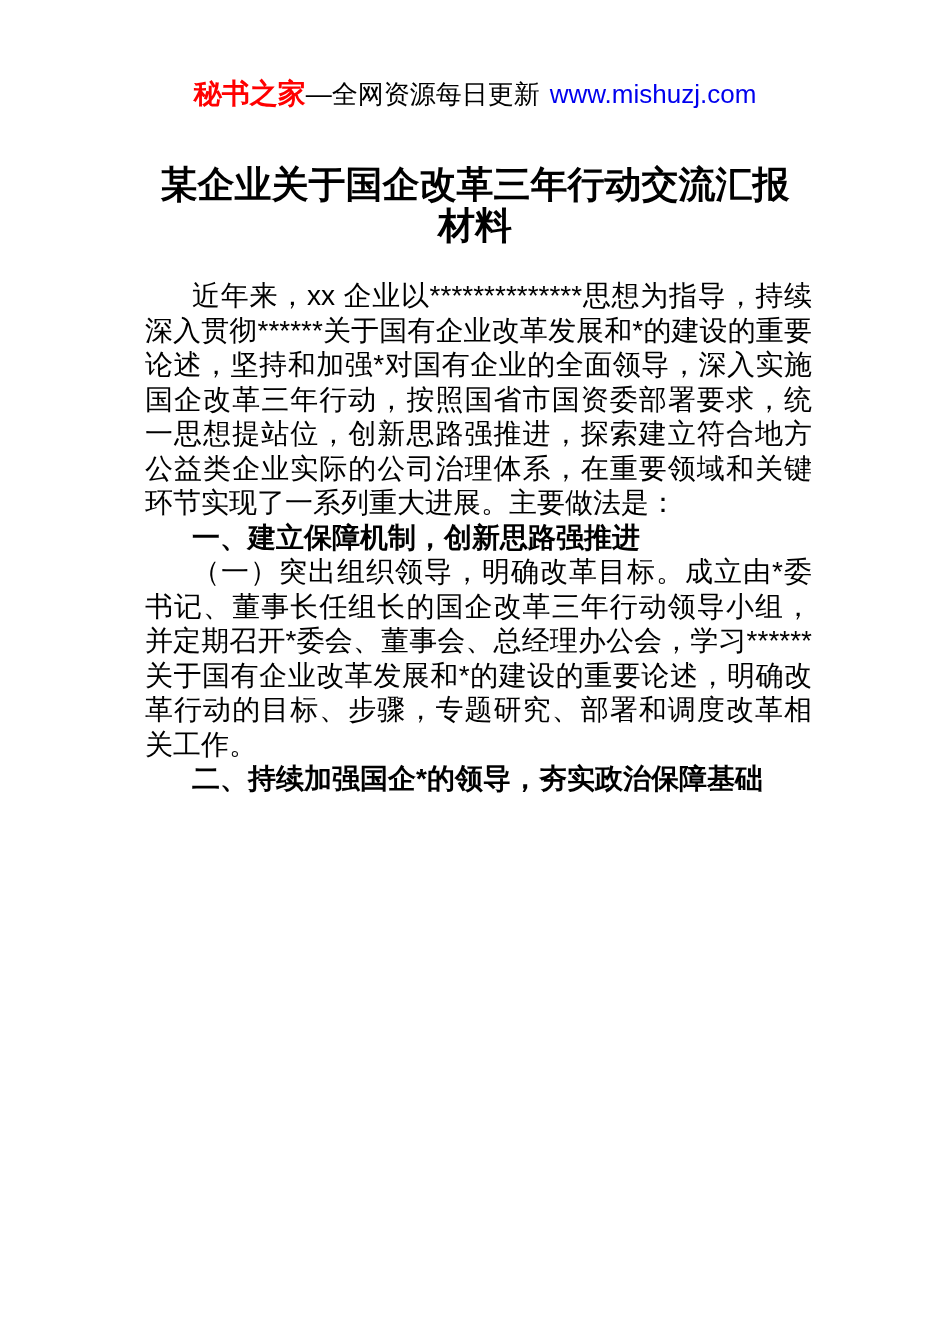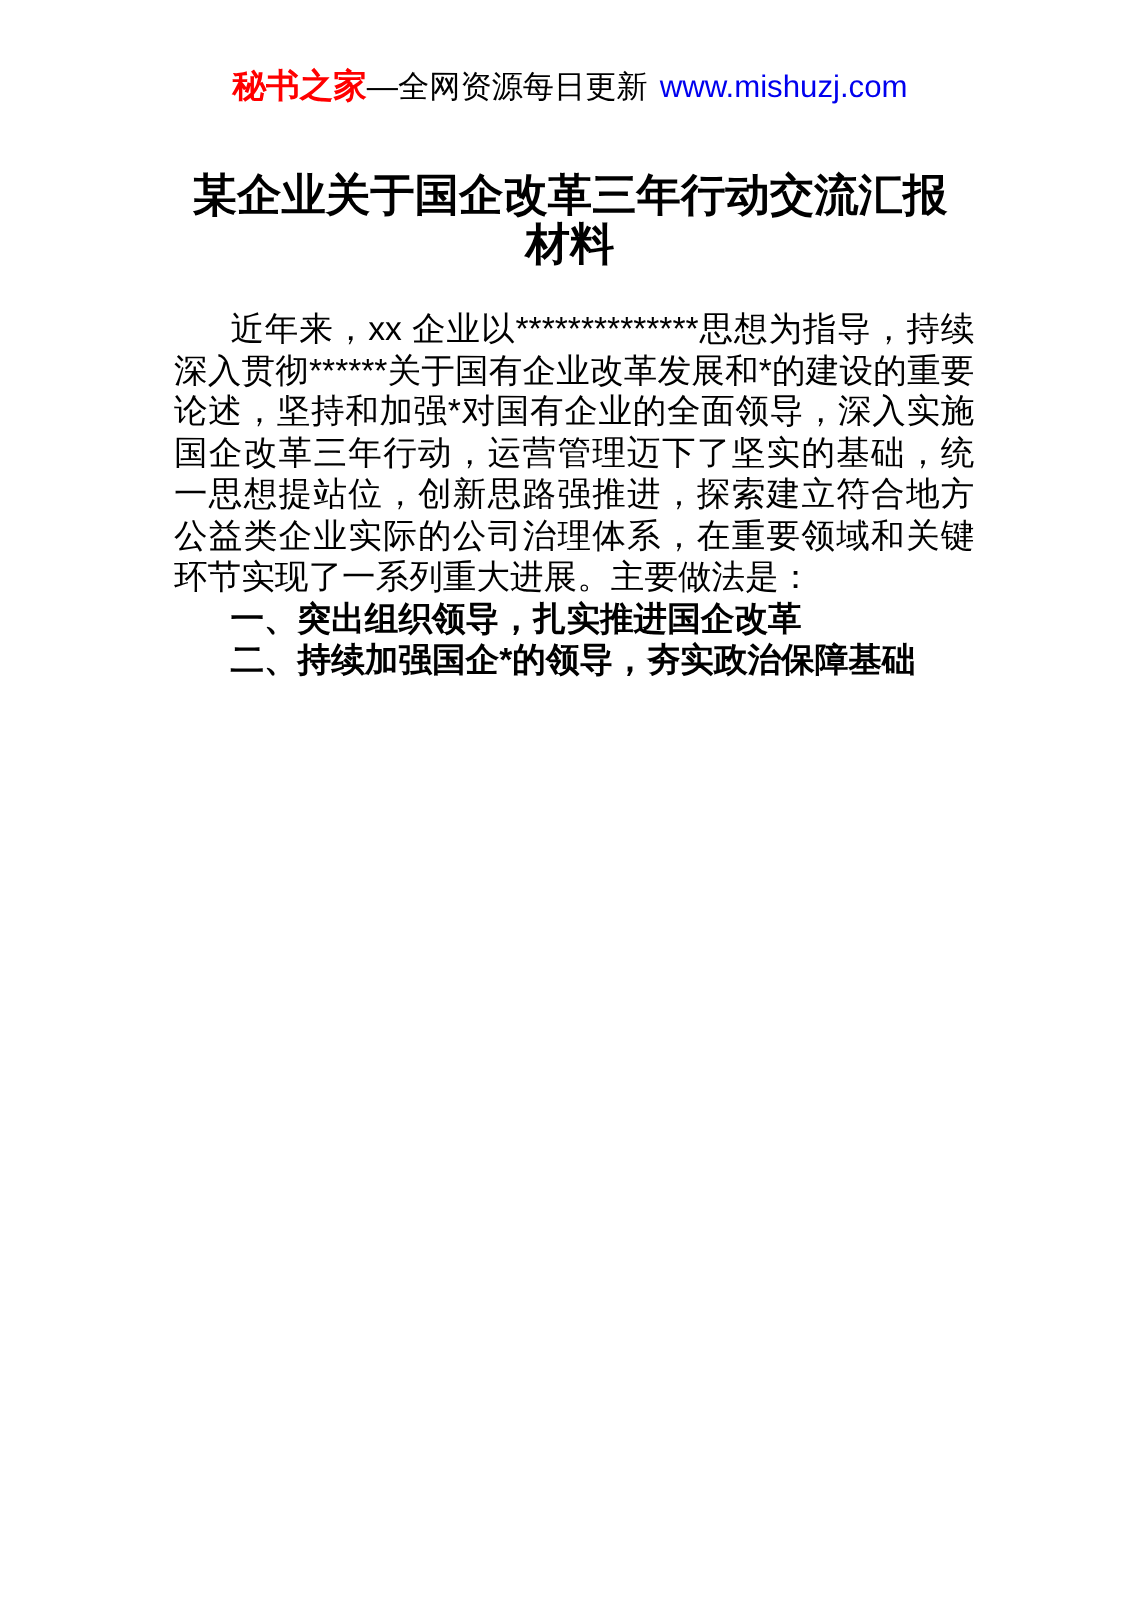--- a/index.html
+++ b/index.html
@@ -2,21 +2,21 @@
 <html><head>
 <meta charset="utf-8">
 <style>
   html, body { margin: 0; padding: 0; background: #ffffff; }
   body {
     width: 950px; height: 1344px;
     font-family: "Liberation Sans", "DejaVu Sans", sans-serif;
     color: #000; overflow: hidden;
   }
   .site-header {
-    padding-top: 55px;
+    padding-top: 77px;
     text-align: center;
     font-size: 26px; line-height: 34px;
     white-space: nowrap;
   }
   .site-header .brand { color: #ff0000; font-weight: 700; font-size: 28px; }
   .site-header .dash-tagline { color: #000; }
   .site-header .url { color: #0000ee; margin-left: 10px; }
   .doc-title {
     width: 632px;
     margin: 53px auto 0;
@@ -38,18 +38,19 @@
 
 <div class="page">
 
   <div class="site-header">
     <span class="brand">秘书之家</span><span class="dash-tagline">—全网资源每日更新</span><span class="url">www.mishuzj.com</span>
   </div>
 
   <h1 class="doc-title">某企业关于国企改革三年行动交流汇报材料</h1>
 
   <div class="doc-body">
-      <p><span>近年来，xx 企业以**************思想为指导，持续深入贯彻******关于国有企业改革发展和*的建设的重要论述，坚持和加强*对国有企业的全面领导，深入实施国企改革三年行动，运营管理迈下了坚实的基础，统一思想提站位，创新思路强推进，探索建立符合地方公益类企业实际的公司治理体系，在重要领域和关键环节实现了一系列重大进展。主要做法是：</span></p>
-      <p class="heading"><span class="b">一、突出组织领导，扎实推进国企改革</span></p>
+      <p><span>近年来，xx 企业以**************思想为指导，持续深入贯彻******关于国有企业改革发展和*的建设的重要论述，坚持和加强*对国有企业的全面领导，深入实施国企改革三年行动，按照国省市国资委部署要求，统一思想提站位，创新思路强推进，探索建立符合地方公益类企业实际的公司治理体系，在重要领域和关键环节实现了一系列重大进展。主要做法是：</span></p>
+      <p class="heading"><span class="b">一、建立保障机制，创新思路强推进</span></p>
+      <p><span>（一）突出组织领导，明确改革目标。成立由*委书记、董事长任组长的国企改革三年行动领导小组，并定期召开*委会、董事会、总经理办公会，学习******关于国有企业改革发展和*的建设的重要论述，明确改革行动的目标、步骤，专题研究、部署和调度改革相关工作。</span></p>
       <p class="heading"><span class="b">二、持续加强国企*的领导，夯实政治保障基础</span></p>
     </div>
 
 </div>
 
 </body></html>

